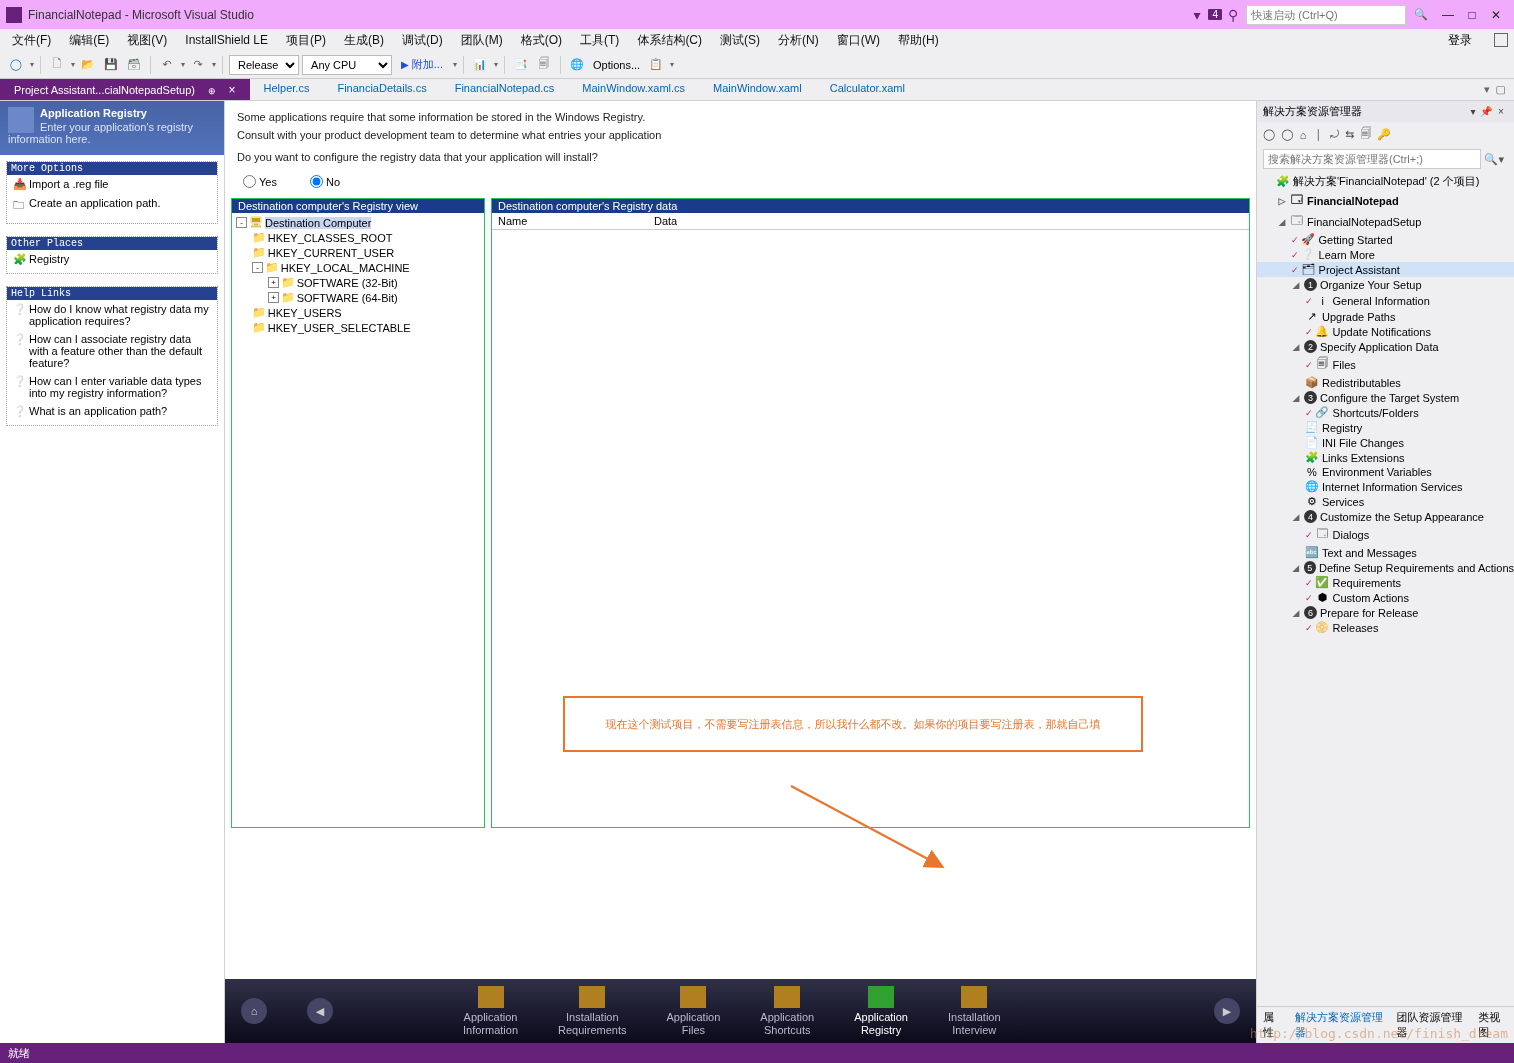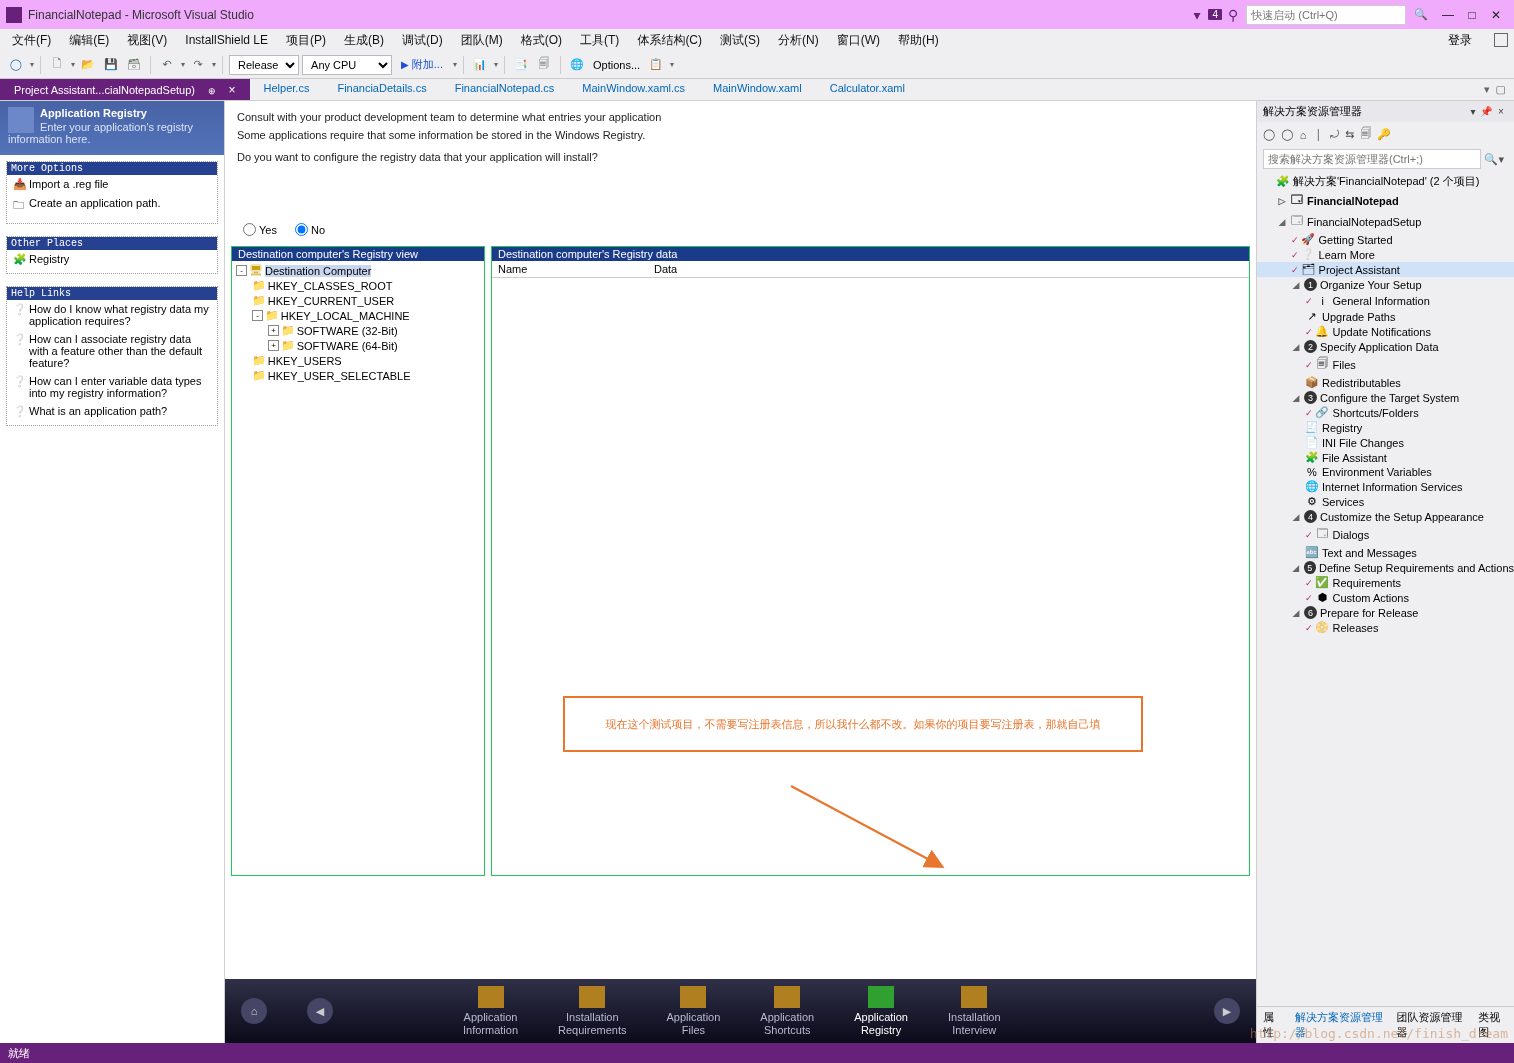--- a/index.html
+++ b/index.html
@@ -53,21 +53,21 @@
 .regbanner .h { font-weight:bold; color:#fff; margin-bottom:2px; }
 .regbanner .ic { float:left; width:26px; height:26px; background:#6c88c8; margin-right:6px; }
 .lpgroup { border:1px dotted #a0a0a0; margin:6px; padding-bottom:4px; }
 .lpgroup .lph { background:#26418f; color:#fff; font-family:"Courier New",monospace; font-size:10px; padding:1px 4px; }
 .lpgroup .lpi { font-family:"Courier New",monospace; font-size:10px; padding:3px 6px; display:flex; gap:4px; cursor:pointer; }
 .lpgroup .lpi .ic{width:12px;}
 
 
 .ctext { padding:10px 12px 0 12px; font-family:"Courier New",monospace; font-size:10px; color:#222; }
 .ctext p{margin-bottom:6px;}
-.yesno { padding:6px 18px; font-family:"Courier New",monospace; font-size:10px; display:flex; gap:18px;margin-top:48px; }
+.yesno { padding:6px 18px; font-family:"Courier New",monospace; font-size:10px; display:flex; gap:33px; }
 .yesno label{display:flex; align-items:center; gap:3px;}
 .regpanes { display:flex; gap:6px; margin:4px 6px 0 6px; height:630px; }
 .regpane { border:1px solid #22c55e; background:#fff; flex:1; display:flex; flex-direction:column; }
 .regpane:first-child{flex:0 0 254px;}
 .regpane .rh { background:#1a3a8a; color:#fff; font-size:11px; padding:1px 6px; }
 .regtree { font-family:"Courier New",monospace; font-size:10px; padding:2px 4px; }
 .regtree .nd{display:flex; align-items:center; gap:2px; padding:1px 0;}
 .regtree .ind1{padding-left:16px;} .regtree .ind2{padding-left:32px;}
 .regtree .fold{width:11px; height:11px; border:1px solid #888; font-size:8px; text-align:center; line-height:9px;}
 .regtree .ic{color:#c9a10a;}
@@ -248,22 +248,22 @@
         </div>
       <div class="lpi">
           <span class="ic">❔</span>
           <span>What is an application path?</span>
         </div>
     </div>
   </div>
 
   <div class="centercol">
     <div class="ctext">
+      <p>Some applications require that some information be stored in the Windows Registry.</p>
       <p>Consult with your product development team to determine what entries your application</p>
-      <p>Some applications require that some information be stored in the Windows Registry.</p>
       <p style="margin-top:10px">Do you want to configure the registry data that your application will install?</p>
     </div>
     <div class="yesno">
       <label>
           <input type="radio" style="">
           <span>Yes</span>
         </label>
       <label>
           <input type="radio" checked="" style="">
           <span>No</span>
@@ -473,21 +473,21 @@
       <div class="tn l3">
           <span class="tic">🧾</span>
           <span>Registry</span>
         </div>
       <div class="tn l3">
           <span class="tic">📄</span>
           <span>INI File Changes</span>
         </div>
       <div class="tn l3">
           <span class="tic">🧩</span>
-          <span>File Assistant</span>
+          <span>Links Extensions</span>
         </div>
       <div class="tn l3">
           <span class="tic">%</span>
           <span>Environment Variables</span>
         </div>
       <div class="tn l3">
           <span class="tic">🌐</span>
           <span>Internet Information Services</span>
         </div>
       <div class="tn l3">

